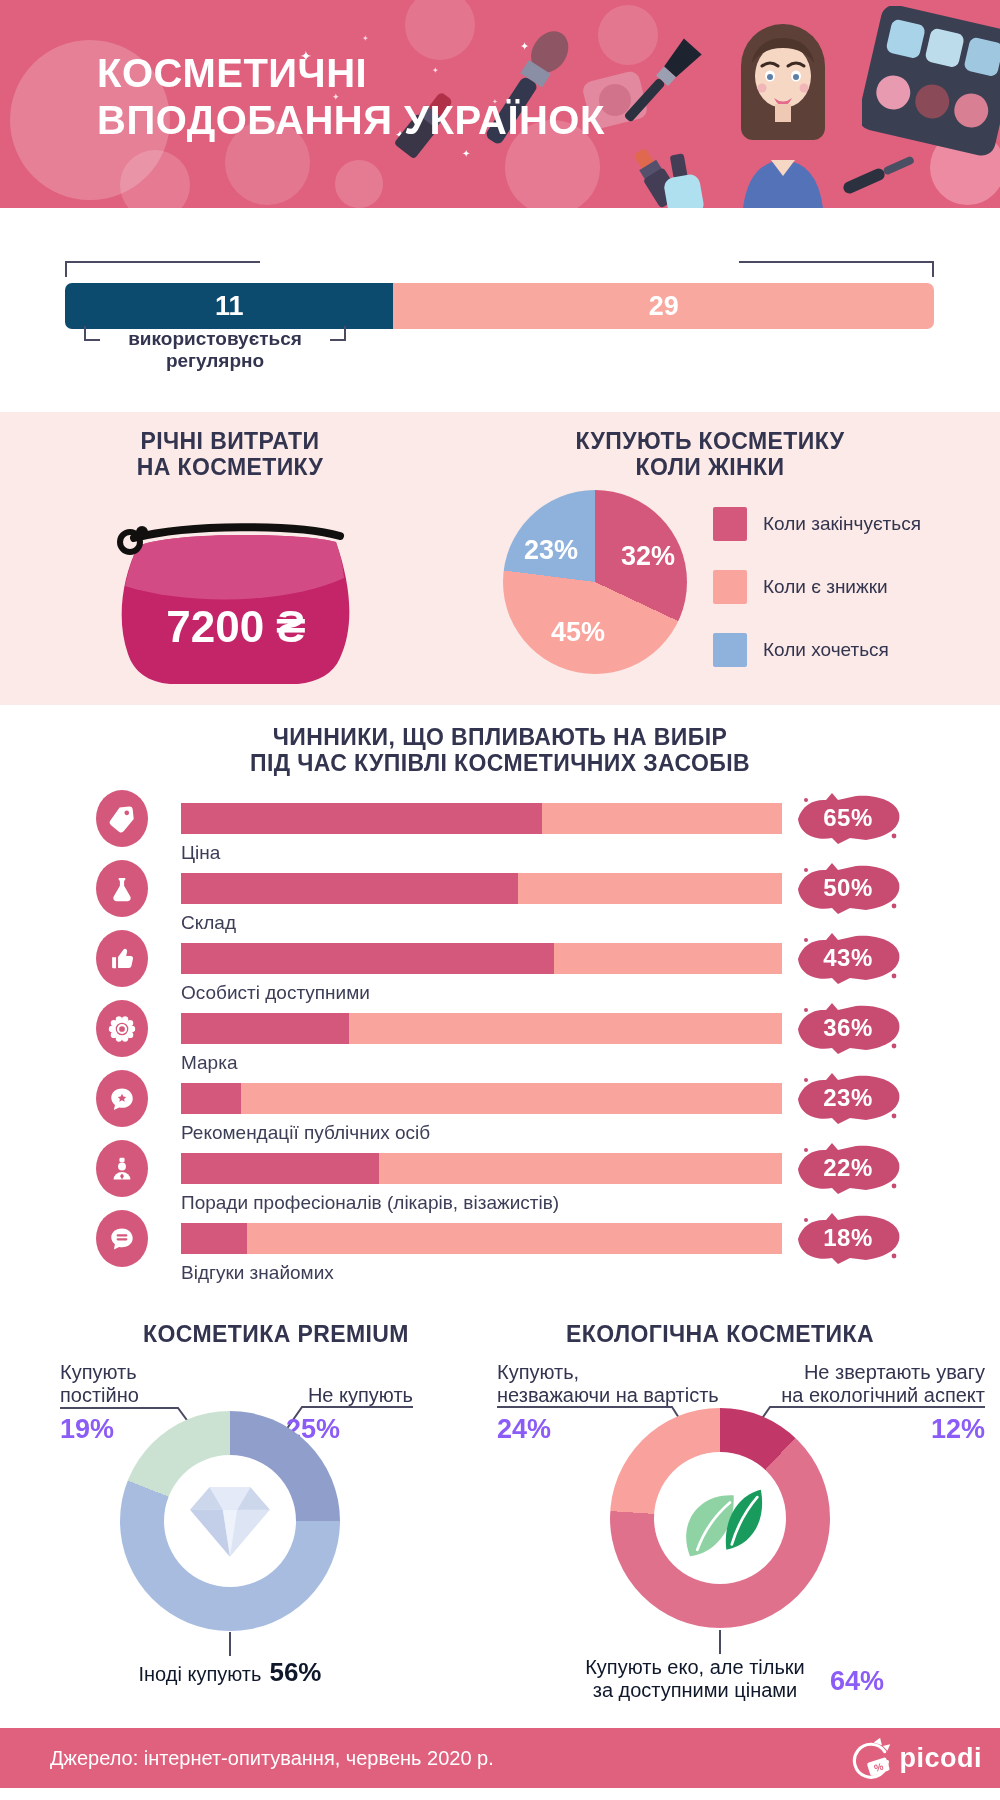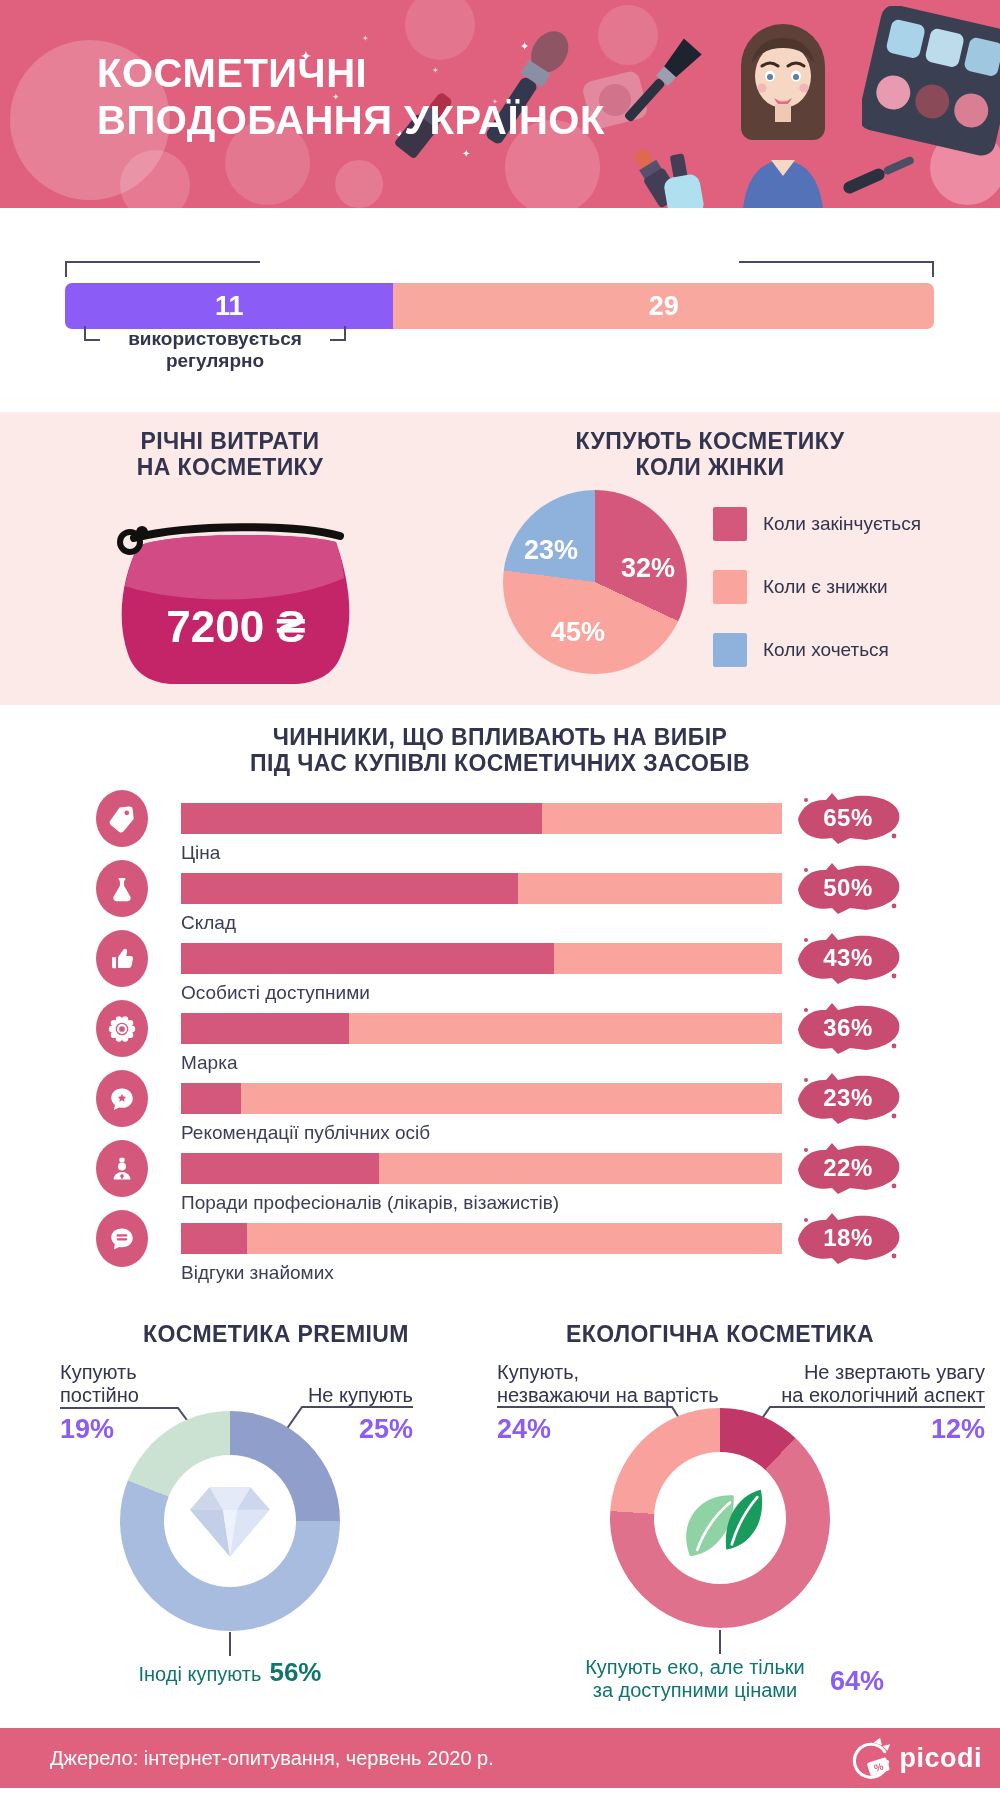--- a/index.html
+++ b/index.html
@@ -48,21 +48,21 @@
   .f-badge .pct{position:absolute;left:0;top:0;width:100%;height:100%;display:flex;
                 align-items:center;justify-content:center;color:#fff;font-weight:800;
                 font-size:24px;letter-spacing:.5px;}
   
   .donut-title{position:absolute;width:460px;}
   .donut{position:absolute;width:220px;height:220px;border-radius:50%;}
   .donut .hole{position:absolute;left:44px;top:44px;width:132px;height:132px;border-radius:50%;
                background:#fff;display:flex;align-items:center;justify-content:center;}
   .d-label{position:absolute;font-size:20px;line-height:23px;color:#33344f;}
   .d-val{position:absolute;font-size:27px;font-weight:800;color:#8b5cf6;}
-  .d-bottom{position:absolute;text-align:center;font-size:20px;color:#0f766e;}
+  .d-bottom{position:absolute;text-align:center;font-size:20px;color:#0f172a;}
   .d-bottom b{font-size:26px;font-weight:800;margin-left:8px;}
   .pointer-svg{position:absolute;left:0;top:1290px;width:1000px;height:430px;pointer-events:none;}
   
   .footer{position:absolute;left:0;top:1728px;width:1000px;height:60px;background:#e0617e;
           display:flex;align-items:center;}
   .footer-src{margin-left:50px;color:#fff;font-size:20px;}
   .footer-logo{position:absolute;right:18px;top:8px;display:flex;align-items:center;}
   .footer-logo .brand{color:#fff;font-weight:800;font-size:27px;margin-left:8px;letter-spacing:.5px;}
 </style>
 </head>
@@ -175,21 +175,21 @@
     </div>
   </div>
 
   <div class="bracket-top">
     <div class="hline" style="left:0;width:195px;"></div>
     <div class="hline" style="right:0;width:195px;"></div>
     <div class="tick" style="left:0;"></div>
     <div class="tick" style="right:0;"></div>
   </div>
   <div class="avail-bar">
-    <div class="avail-seg" style="background: #8b5cf6; width: 37.8%;">
+    <div class="avail-seg" style="background: #0c4a6e; width: 37.8%;">
       <span>11</span>
     </div>
     <div class="avail-seg" style="background:#f9a89f;flex:1;">
       <span>29</span>
     </div>
   </div>
   <div class="bracket-bottom">
     <div class="tick" style="left:0;"></div>
     <div class="tick" style="right:0;"></div>
     <div class="hline" style="left:0;width:16px;"></div>
@@ -213,21 +213,21 @@
     </svg>
 
     <div class="abs" style="left:120px;top:150px;width:220px;text-align:center;font-size:0;color:transparent;">7200 ₴</div>
 
     <div class="sec-title abs" style="left:480px;top:16px;width:460px;">
       <div>КУПУЮТЬ КОСМЕТИКУ</div>
       <div>КОЛИ ЖІНКИ</div>
     </div>
 
     <div class="pie" style="left: 503px; top: 78px; width: 184px; height: 184px; background: conic-gradient(rgb(212, 88, 123) 0%, rgb(212, 88, 123) 32%, rgb(249, 164, 157) 32%, rgb(249, 164, 157) 77%, rgb(143, 178, 221) 77%, rgb(143, 178, 221) 100%);"></div>
-    <div class="pie-val" style="left:648px;top:144px;margin-top:12px;">32%</div>
+    <div class="pie-val" style="left:648px;top:144px;">32%</div>
     <div class="pie-val" style="left:578px;top:220px;">45%</div>
     <div class="pie-val" style="left:551px;top:138px;">23%</div>
 
     <div class="legend-item" style="left:713px;top:95px;">
       <div class="legend-sq" style="background: rgb(212, 88, 123);"></div>
       <div class="legend-txt">Коли закінчується</div>
     </div>
     <div class="legend-item" style="left:713px;top:158px;">
       <div class="legend-sq" style="background: rgb(249, 164, 157);"></div>
       <div class="legend-txt">Коли є знижки</div>
@@ -419,21 +419,21 @@
       <path d="M720 340 V364"></path>
     </g>
   </svg>
 
   <div class="d-label" style="left:60px;top:1361px;">
     <div>Купують</div>
     <div>постійно</div>
   </div>
   <div class="d-val" style="left:60px;top:1414px;">19%</div>
   <div class="d-label" style="left:213px;top:1384px;width:200px;text-align:right;">Не купують</div>
-  <div class="d-val" style="left:213px;top:1414px;width:200px;text-align:right;">25%</div>
+  <div class="d-val" style="left:213px;top:1414px;width:200px;text-align:center;">25%</div>
 
   <div class="donut" style="left: 120px; top: 1411px; background: conic-gradient(rgb(143, 158, 203) 0%, rgb(143, 158, 203) 25%, rgb(167, 188, 223) 25%, rgb(167, 188, 223) 81%, rgb(203, 226, 211) 81%, rgb(203, 226, 211) 100%);">
     <div class="hole">
       <svg width="92" height="80" viewBox="0 0 90 78">
         <polygon points="25,6 65,6 84,28 45,74 6,28" fill="#dde4f3"></polygon>
         <polygon points="6,28 38,28 45,74" fill="#c3cfe9"></polygon>
         <polygon points="25,6 38,28 6,28" fill="#cdd7ec"></polygon>
         <polygon points="65,6 84,28 52,28" fill="#cdd7ec"></polygon>
         <polygon points="38,28 52,28 45,74" fill="#eef2fa"></polygon>
         <polygon points="25,6 65,6 52,28 38,28" fill="#e4eaf7"></polygon>

